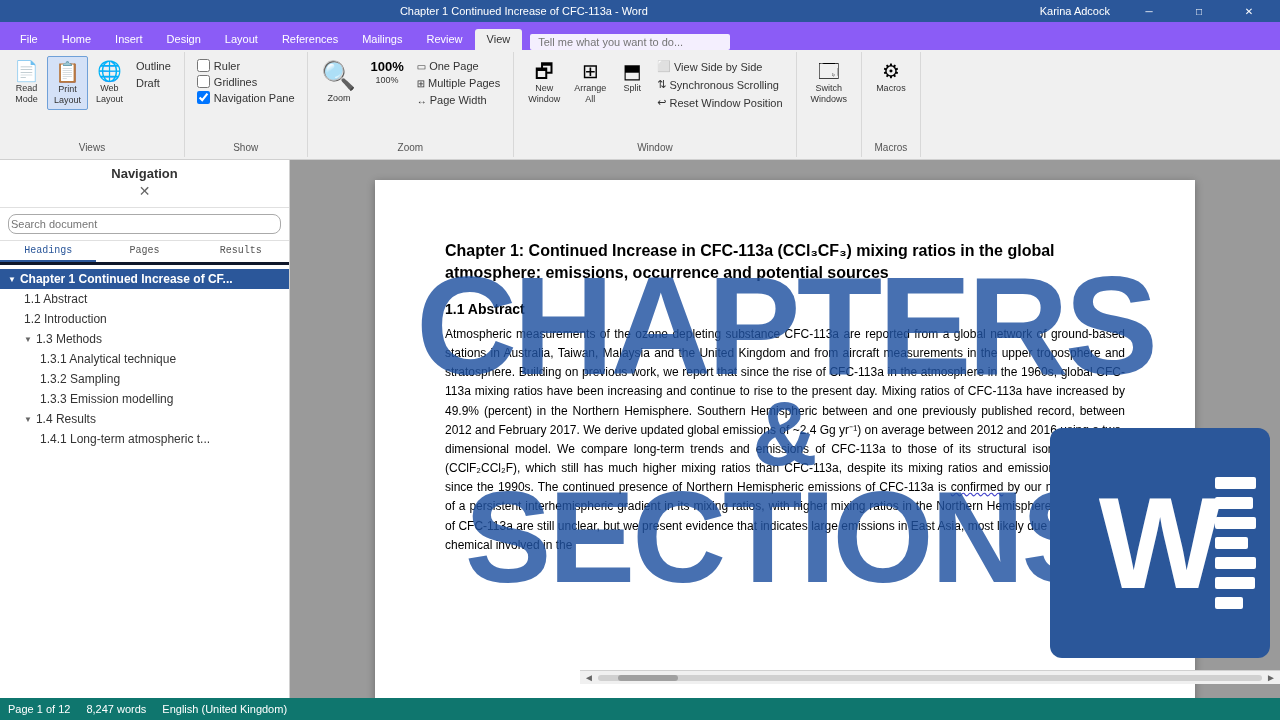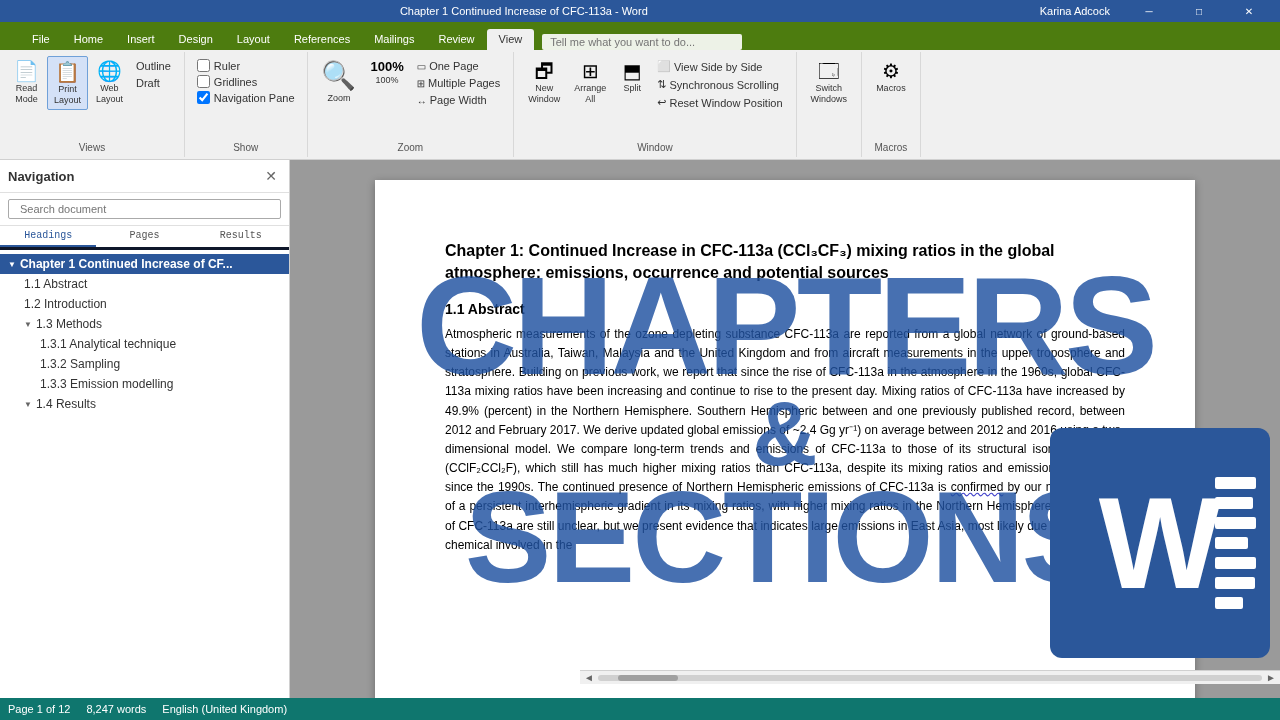--- a/index.html
+++ b/index.html
@@ -19,24 +19,24 @@
       font-size: 11px;
       flex: 1;
       text-align: center;
     }
     #titlebar .win-buttons { display: flex; gap: 4px; }
     #titlebar .win-btn { width: 46px; height: 22px; display: flex; align-items: center; justify-content: center; color: white; font-size: 10px; cursor: pointer; }
 
     
     #ribbon-tabs {
       height: 28px;
-      background: #4d7c0f;
+      background: #8b5cf6;
       display: flex;
       align-items: flex-end;
-      padding-left: 20px;
+      padding-left: 8px;
     }
     .ribbon-tab {
       padding: 4px 12px 5px;
       font-size: 11px;
       color: white;
       cursor: pointer;
       background: transparent;
       border: none;
     }
     .ribbon-tab.active { background: #f0f0f0; color: #333; border-radius: 3px 3px 0 0; }
@@ -115,20 +115,21 @@
       display: flex;
       flex-direction: column;
       flex-shrink: 0;
     }
     #nav-header {
       display: flex;
       align-items: center;
       justify-content: space-between;
       padding: 6px 8px;
       border-bottom: 1px solid #e0e0e0;
+      flex-direction: column;
     }
     #nav-header .nav-title { font-size: 13px; font-weight: bold; color: #333; }
     #nav-close { cursor: pointer; color: #666; font-size: 14px; padding: 2px 4px; }
 
     #nav-search {
       padding: 6px 8px;
       border-bottom: 1px solid #e0e0e0;
     }
     #nav-search-input {
       width: 100%;
@@ -449,21 +450,21 @@
 </div>
 
 <div id="main">
 
   <div id="nav-panel">
     <div id="nav-header">
       <span class="nav-title">Navigation</span>
       <span id="nav-close">✕</span>
     </div>
     <div id="nav-search">
-      <input id="nav-search-input" type="text" style="width: 100%; padding: 3px 11px; border: 1px solid rgb(170, 170, 170); font-size: 11px; border-radius: 2px;" placeholder="Search document">
+      <input id="nav-search-input" type="text" style="width: 100%; padding: 3px 2px; border: 1px solid rgb(170, 170, 170); font-size: 11px; border-radius: 8px;" placeholder="Search document">
     </div>
     <div id="nav-tabs">
       <div class="nav-tab active">Headings</div>
       <div class="nav-tab">Pages</div>
       <div class="nav-tab">Results</div>
     </div>
     <div id="nav-tree">
       <div class="tree-item level1 selected">
         <span class="triangle">▼</span>
         <span>Chapter 1 Continued Increase of CF...</span>
@@ -483,20 +484,23 @@
       </div>
       <div class="tree-item level3">
         <span>1.3.2 Sampling</span>
       </div>
       <div class="tree-item level3">
         <span>1.3.3 Emission modelling</span>
       </div>
       <div class="tree-item level2">
         <span class="triangle">▼</span>
         <span>1.4 Results</span>
+      </div>
+      <div class="tree-item level3">
+        <span>1.4.1 Long-term atmospheric t...</span>
       </div>
     </div>
   </div>
 
   <div id="doc-area">
 
     <div style="position:absolute;bottom:14px;left:290px;right:0;height:14px;background:#f0f0f0;border-top:1px solid #d0d0d0;z-index:20;display:flex;align-items:center;padding:0 4px;">
       <span class="scroll-arrow">◄</span>
       <div class="scroll-track">
         <div class="scroll-thumb"></div>

